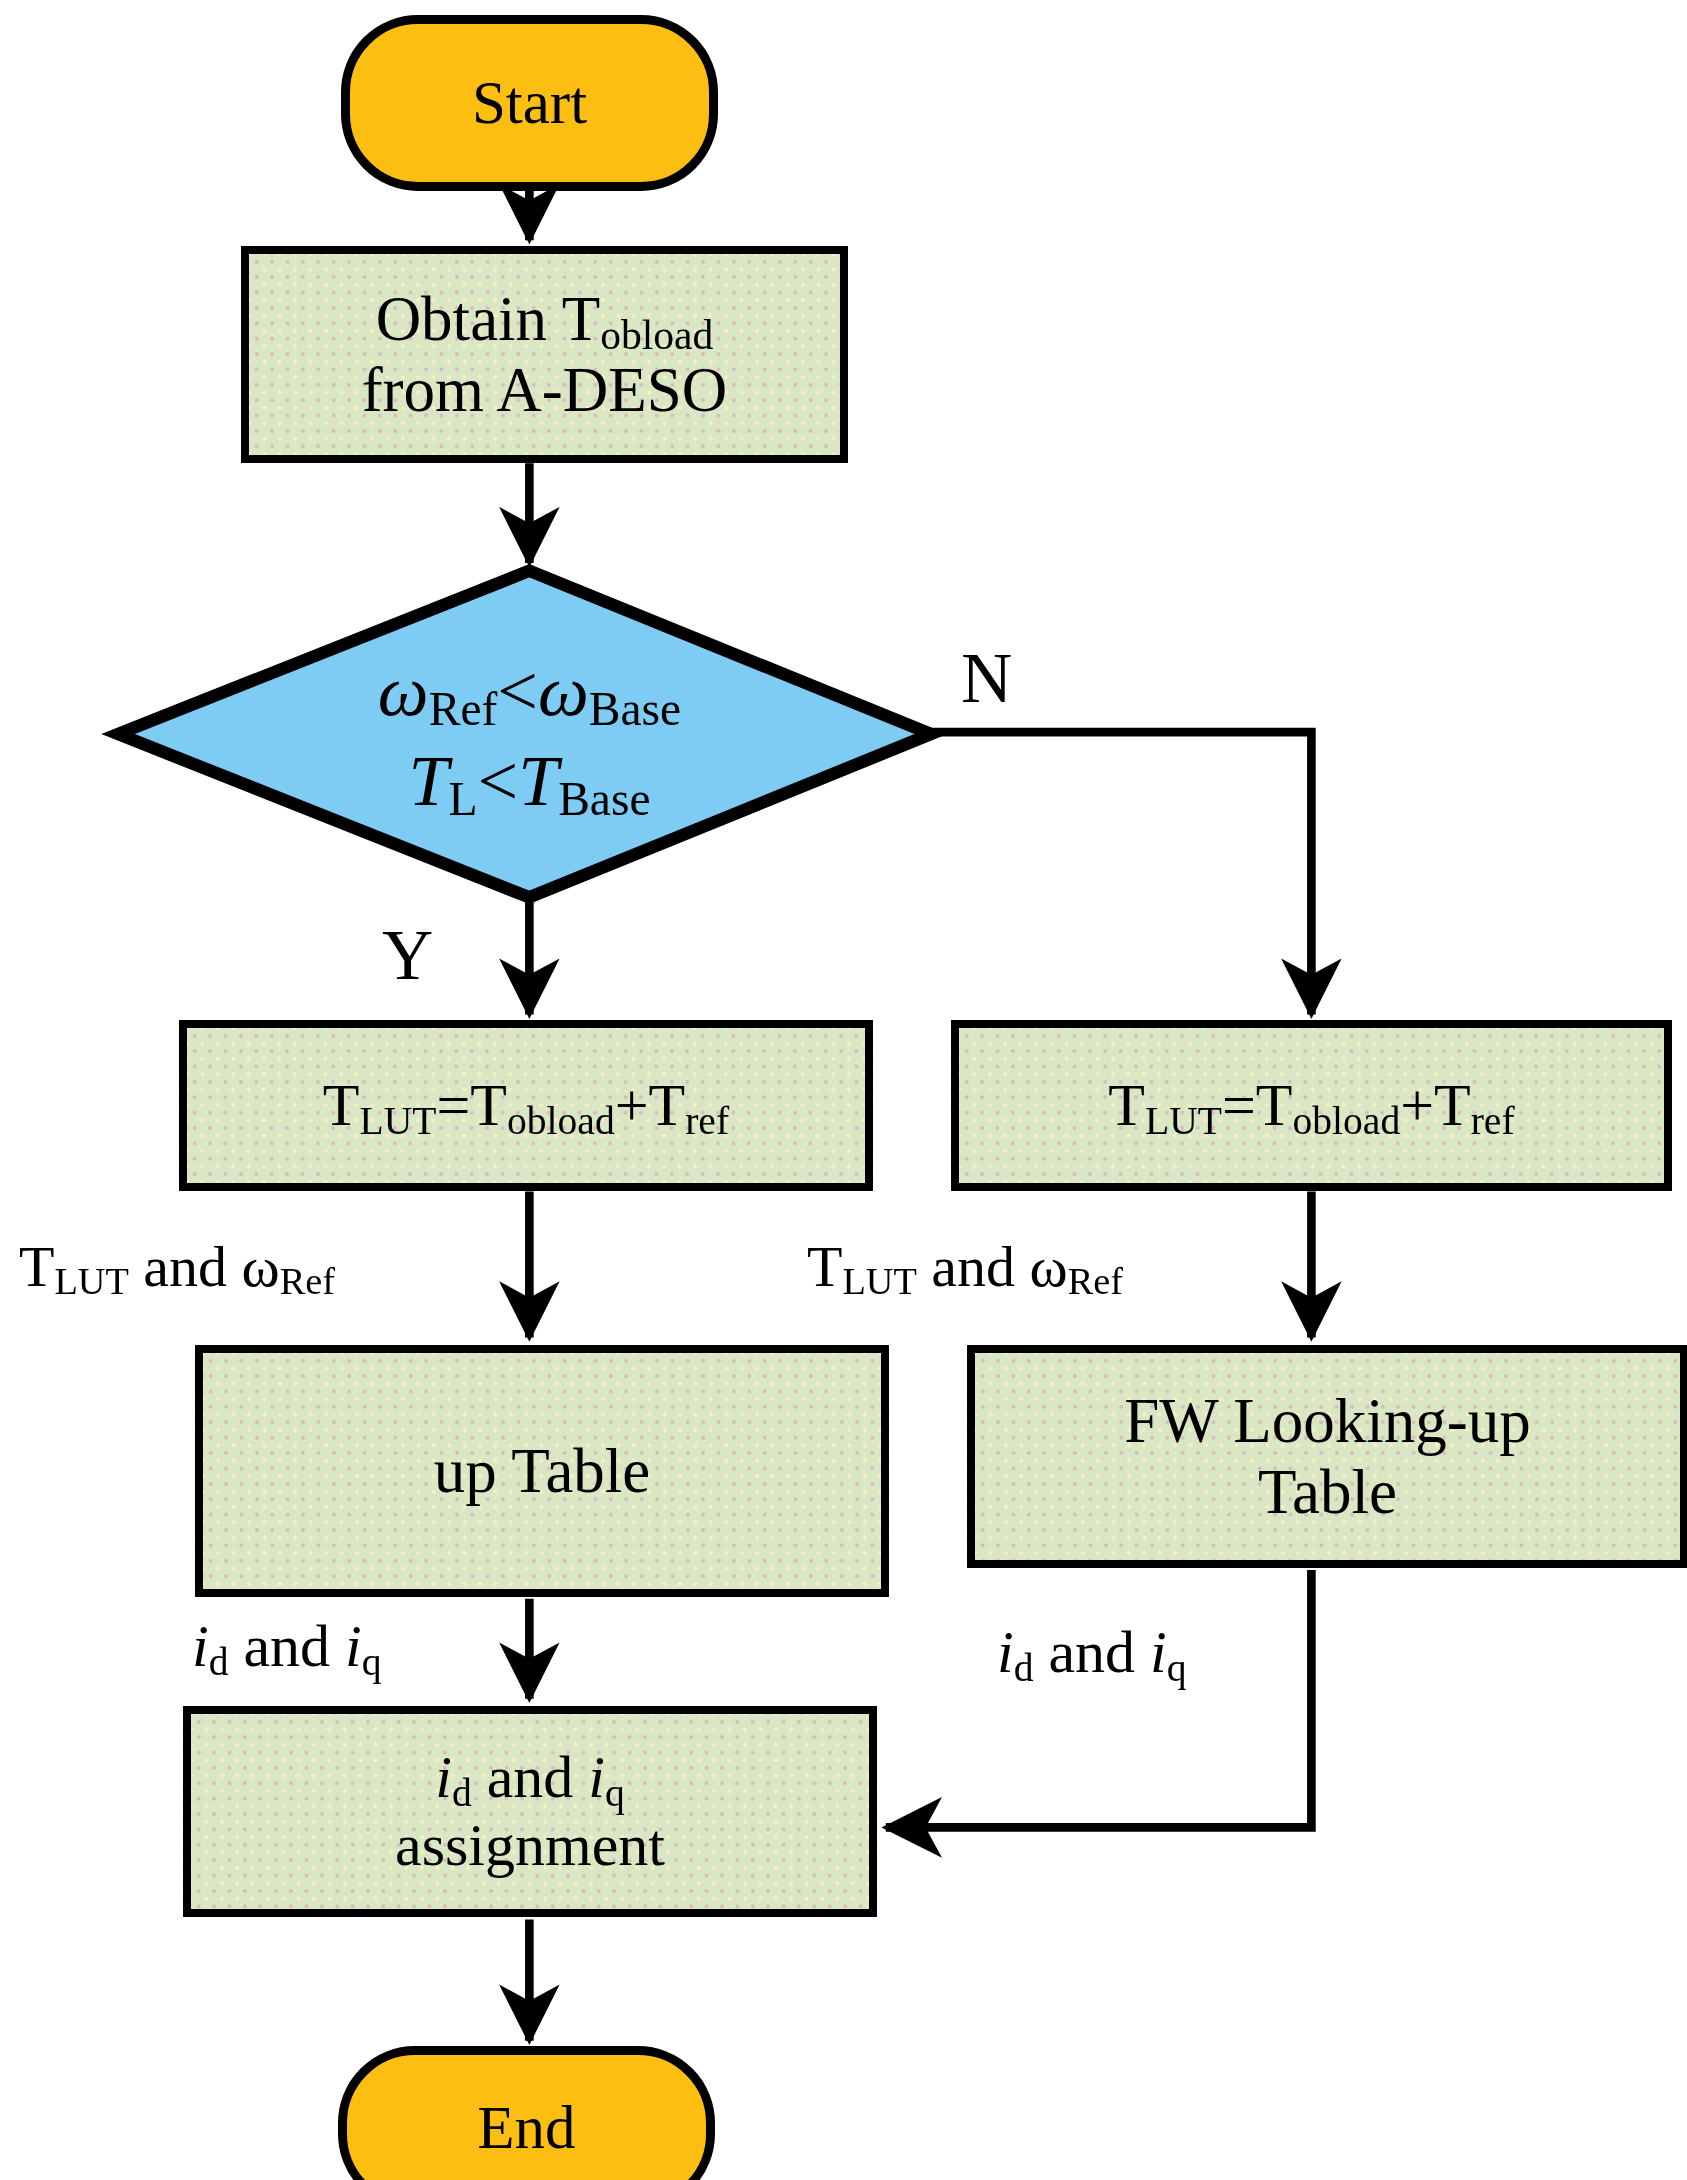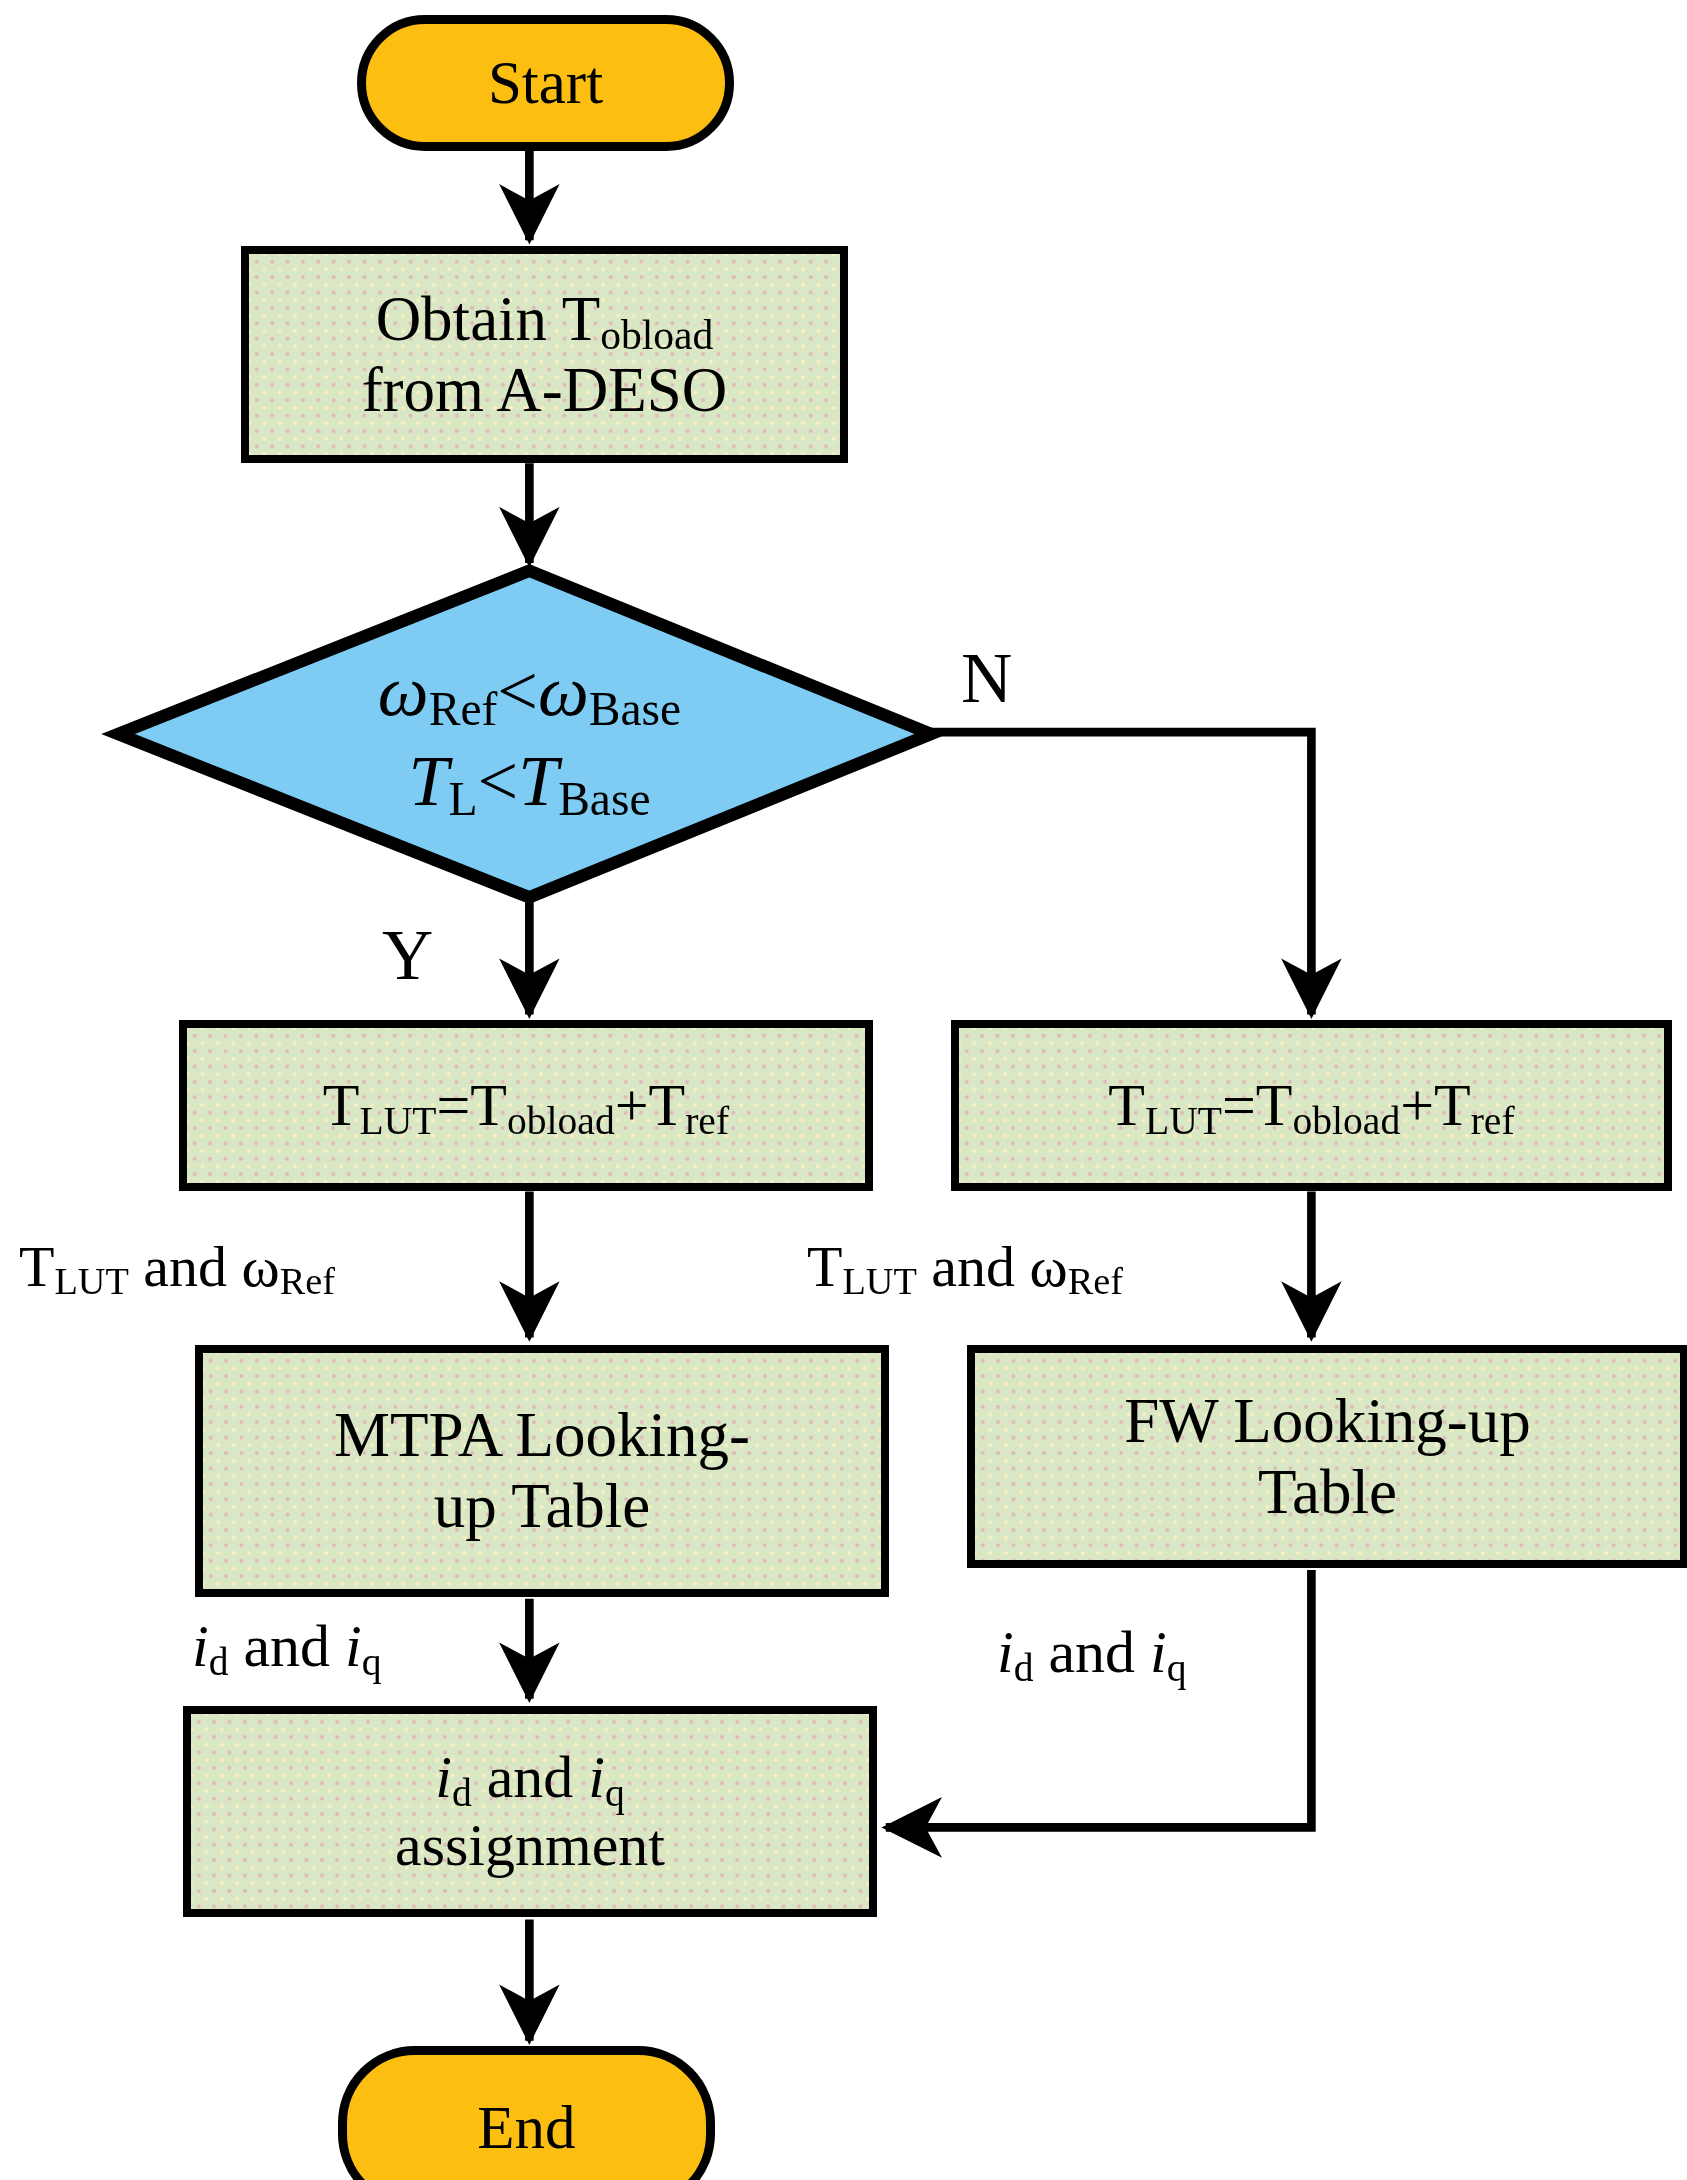--- a/index.html
+++ b/index.html
@@ -76,21 +76,21 @@
 
     <line x1="1365" y1="1240" x2="1365" y2="1392" stroke="#000" stroke-width="9" marker-end="url(#ah)"></line>
 
     <line x1="551" y1="1664" x2="551" y2="1768" stroke="#000" stroke-width="9" marker-end="url(#ah)"></line>
 
     <polyline points="1365,1634 1365,1902 922,1902" fill="none" stroke="#000" stroke-width="9" marker-end="url(#ah)"></polyline>
 
     <line x1="551" y1="1998" x2="551" y2="2124" stroke="#000" stroke-width="9" marker-end="url(#ah)"></line>
   </svg>
 
-  <div class="node pill" style="left:357px;top:15.4px;width:377px;height:136px;font-family:Liberation Serif, serif;">
+  <div class="node pill" style="left:341px;top:15.4px;width:377px;height:176px;font-family:Liberation Serif, serif;">
     <span>Start</span>
   </div>
 
   <div class="node proc big" style="left:225px;top:246px;width:607px;height:217px;">
       <div class="ln"><span>Obtain T</span><span class="sb">obload</span></div>
       <div class="ln"><span>from A-DESO</span></div>
     </div>
 
   <div class="decision-text" style="left:145px;top:607px;width:769px;height:257px;">
       <div class="ln"><span class="it">ω</span><span class="sb">Ref</span><span>&lt;</span><span class="it">ω</span><span class="sb">Base</span></div>
@@ -110,21 +110,20 @@
     </div>
 
   <div class="edge-label" style="left:19px;top:1233px;font-size:58px;">
       <div class="ln"><span>T</span><span class="sb">LUT</span><span> and </span><span>ω</span><span class="sb">Ref</span></div>
     </div>
   <div class="edge-label" style="left:807px;top:1233px;font-size:58px;">
       <div class="ln"><span>T</span><span class="sb">LUT</span><span> and </span><span>ω</span><span class="sb">Ref</span></div>
     </div>
 
   <div class="node proc big" style="left:179px;top:1345px;width:694px;height:252px;">
-      <div class="ln"><span>MTPA Looking-</span></div>
       <div class="ln"><span>up Table</span></div>
     </div>
 
   <div class="node proc big" style="left:951px;top:1345px;width:721px;height:223px;">
       <div class="ln"><span>FW Looking-up</span></div>
       <div class="ln"><span>Table</span></div>
     </div>
 
   <div class="edge-label" style="left:192px;top:1612px;">
       <div class="ln"><span class="it">i</span><span class="sb">d</span><span> and </span><span class="it">i</span><span class="sb">q</span></div>

